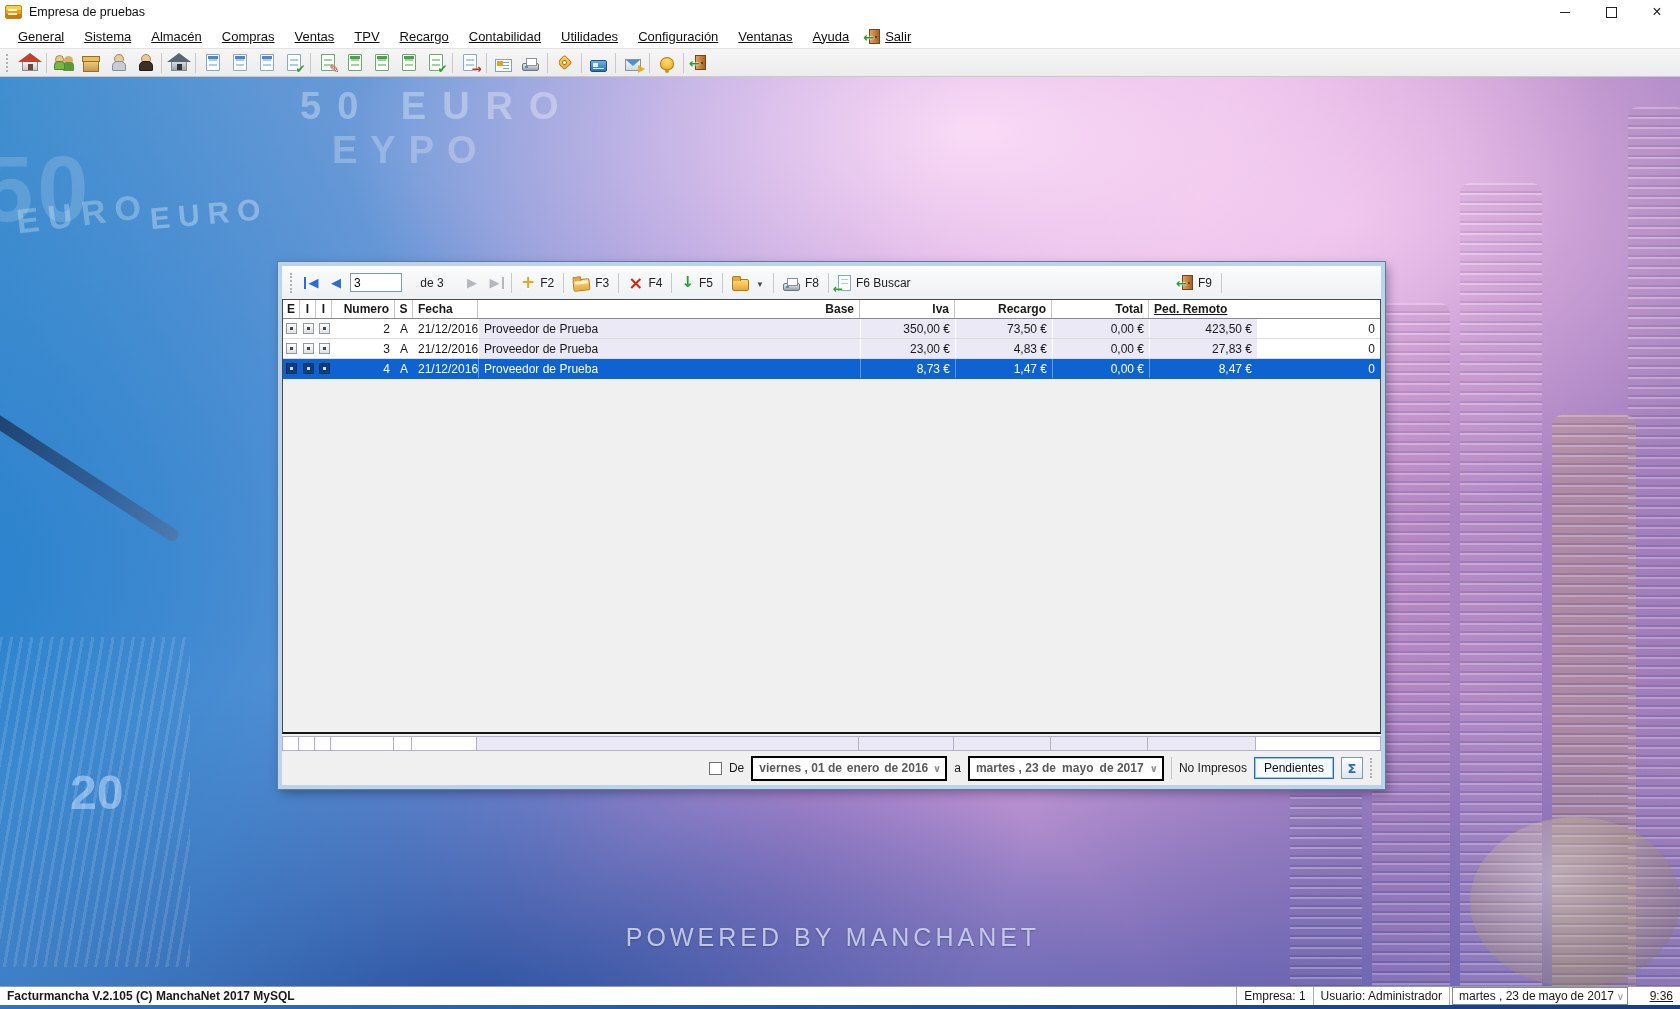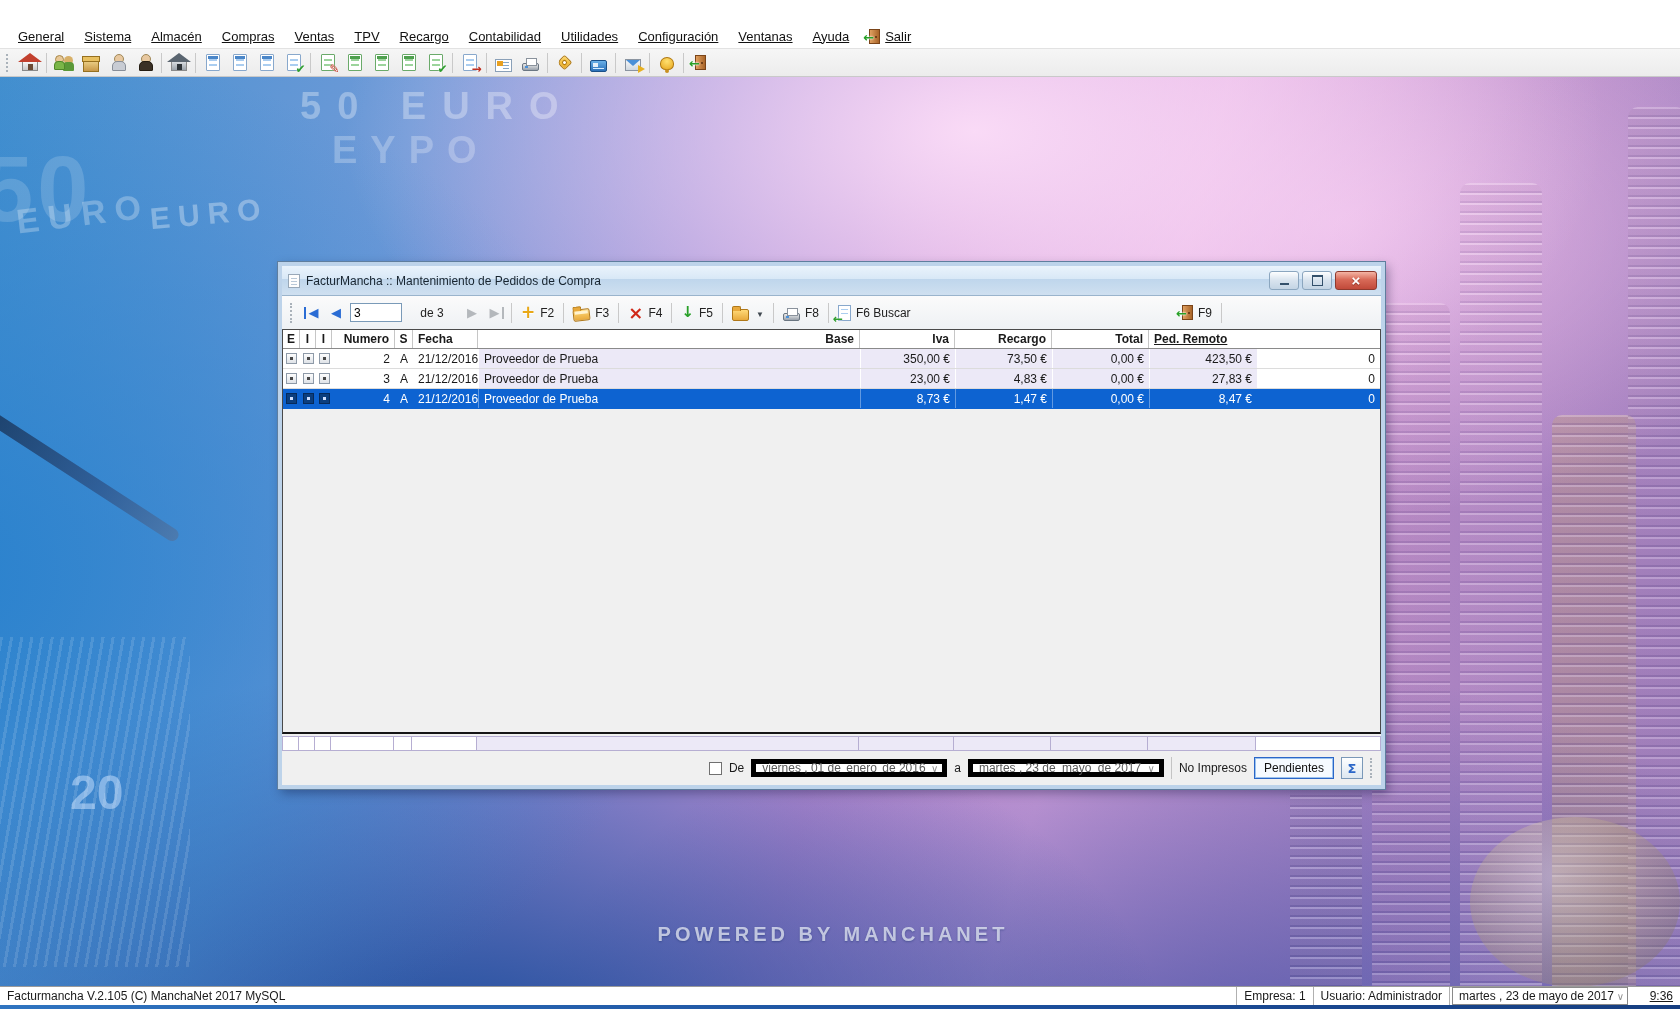--- a/index.html
+++ b/index.html
@@ -100,21 +100,21 @@
   .note-lines { position:absolute; left:0; top:560px; width:190px; height:330px; background:repeating-linear-gradient(100deg,rgba(255,255,255,0.12) 0 3px,transparent 3px 10px); }
   .pen { position:absolute; left:-34px; top:392px; width:230px; height:13px; transform:rotate(33deg); background:linear-gradient(90deg,#101c36,#2c4a7c 60%,#53739e); border-radius:7px; opacity:.65; }
   .coin-stack { position:absolute; bottom:0; border-radius:10px 10px 0 0; opacity:.55; }
   .cs1 { left:1290px; width:72px; top:460px; background:repeating-linear-gradient(180deg,rgba(235,225,245,0.6) 0 2px,rgba(140,120,170,0.5) 2px 8px,rgba(70,60,110,0.4) 8px 10px); }
   .cs2 { left:1372px; width:78px; top:226px; background:repeating-linear-gradient(180deg,rgba(250,225,245,0.6) 0 2px,rgba(190,140,190,0.5) 2px 8px,rgba(110,70,130,0.4) 8px 10px); }
   .cs3 { left:1460px; width:82px; top:106px; background:repeating-linear-gradient(180deg,rgba(252,235,248,0.65) 0 2px,rgba(205,160,205,0.5) 2px 8px,rgba(130,90,150,0.4) 8px 10px); }
   .cs4 { left:1552px; width:84px; top:338px; background:repeating-linear-gradient(180deg,rgba(248,230,190,0.65) 0 2px,rgba(200,165,105,0.55) 2px 8px,rgba(130,100,55,0.45) 8px 10px); }
   .cs5 { left:1628px; width:58px; top:30px; background:repeating-linear-gradient(180deg,rgba(245,228,245,0.6) 0 2px,rgba(175,140,185,0.5) 2px 8px,rgba(100,80,125,0.4) 8px 10px); }
   .big-coin { position:absolute; left:1470px; top:740px; width:210px; height:170px; border-radius:50%; background:radial-gradient(circle at 40% 35%, rgba(240,230,210,0.7), rgba(180,160,120,0.55) 55%, rgba(90,80,60,0.5)); opacity:.6; }
   .watermark { position:absolute; left:0; right:14px; top:846px; text-align:center; color:rgba(225,229,242,0.78); text-shadow:0 1px 2px rgba(30,50,110,0.45); }
-  .wm1 { font-size:20px; letter-spacing:4px; font-weight:bold; }
+  .wm1 { font-size:25px; letter-spacing:4px; font-weight:normal; }
   .wm2 { font-size:21px; letter-spacing:3px; font-weight:bold; margin-top:3px; }
 
   
   .childwin { position:absolute; left:278px; top:185px; width:1107px; height:527px; border:4px solid #bdd3ea; box-shadow:0 0 0 1px #5f7e9e, 3px 4px 10px rgba(0,0,40,0.35); background:#f0f0f0; display:flex; flex-direction:column; }
   .c-titlebar { height:30px; background:linear-gradient(#eaf3fc 0%,#d8e8f6 45%,#bfd6ec 46%,#cfe0f0 100%); border-bottom:1px solid #9ab4cc; display:flex; align-items:center; padding:0 4px 0 6px; flex:0 0 auto; }
   .doc-ico { width:12px; height:14px; background:#fdfdfd; border:1px solid #98a8b8; margin-right:6px; position:relative; }
   .doc-ico::before { content:""; position:absolute; left:2px; right:2px; top:3px; height:7px; background:repeating-linear-gradient(180deg,#b8c8d8 0 1px,transparent 1px 3px); }
   .c-title { font-size:12px; color:#17242f; }
   .c-controls { margin-left:auto; display:flex; gap:3px; }
   .cw-btn { width:30px; height:19px; border:1px solid #8ba6bf; border-radius:3px; background:linear-gradient(#fdfeff,#d8e3ee 50%,#c3d4e4); display:flex; align-items:center; justify-content:center; color:#33506b; }
@@ -168,43 +168,52 @@
 
   
   .footrow { height:17px; padding-top:2px; flex:0 0 auto; background:#f0f0f0; }
   .footrow > div { border:1px solid #b6aed2; border-left:none; background:#fff; }
   .footrow > div:first-child { border-left:1px solid #b6aed2; }
   .footrow .lavf { background:#ece9f7; }
 
   
   .filterbar { height:34px; flex:0 0 auto; background:#f0f0f0; display:flex; align-items:center; justify-content:flex-end; padding-right:6px; gap:7px; font-size:12px; }
   .cbx { width:13px; height:13px; background:#fff; border:1px solid #707070; }
-  .fcombo { display:flex; align-items:center; width:196px; height:18px; border:5px solid #000000; background:#fff; color:#5a5a5a; padding:0 4px 0 6px; }
+  .fcombo { display:flex; align-items:center; width:196px; height:25px; border:2px solid #000000; background:#fff; color:#5a5a5a; padding:0 4px 0 6px;font-weight:bold; }
   .fcombo .p2,.fcombo .p3,.fcombo .chev { margin-left:auto; }
   .chev { color:#909090; font-size:10px; }
   .vsep { width:1px; height:22px; background:#c4c4c4; }
   .btn-pend { height:22px; padding:0 9px; background:#f5faff; border:1px solid #2a66c8; box-shadow:inset 0 0 0 1px #9cc3ee; color:#111; font:12px "Liberation Sans",sans-serif; }
   .btn-sum { width:22px; height:22px; border:1px solid #7a98b8; background:linear-gradient(#fdfeff,#dde7f0); color:#2a66c8; font:bold 13px/1 "DejaVu Sans",sans-serif; display:flex; align-items:center; justify-content:center; }
   .fgrip { width:5px; height:20px; border-left:2px dotted #aab2ba; }
 
   
   .statusbar { position:absolute; left:0; right:0; bottom:0; height:23px; background:#fff; border-top:1px solid #9a9a9a; display:flex; align-items:stretch; }
   .sb-inner { display:flex; flex:1; height:18px; }
   .sb-panel { display:flex; align-items:center; padding:0 7px; border-right:1px solid #b0b0b0; white-space:nowrap; }
-  .sb-left { flex:1; border-right:1px solid #b0b0b0; }
+  .sb-left { flex:1; border-right:1px solid #b0b0b0;font-weight:bold; }
   .sb-date { width:176px; border:1px solid #8a8a8a; margin:0 2px; padding:0 3px 0 6px; display:flex; align-items:center; }
   .sb-date .p2,.sb-date .p3,.sb-date .chev { margin-left:auto; }
   .sb-time { width:50px; justify-content:flex-end; border-right:none;text-decoration:underline; }
   .sb-bluestrip { position:absolute; left:0; right:0; bottom:0; height:4px; background:linear-gradient(90deg,#2f74c0,#1c4f9c 60%,#163e80); }
 </style>
 </head>
 <body>
 
 <div class="screen">
 
+  <div class="titlebar">
+    <span class="app-icon"></span>
+    <span class="title">Empresa de pruebas</span>
+    <div class="win-controls">
+      <div class="wc-btn wc-min"></div>
+      <div class="wc-btn wc-max"></div>
+      <div class="wc-btn wc-close"></div>
+    </div>
+  </div>
 
   <div class="menubar">
     <span class="menu-item">General</span>
     <span class="menu-item">Sistema</span>
     <span class="menu-item">Almacén</span>
     <span class="menu-item">Compras</span>
     <span class="menu-item">Ventas</span>
     <span class="menu-item">TPV</span>
     <span class="menu-item">Recargo</span>
     <span class="menu-item">Contabilidad</span>
@@ -315,29 +324,20 @@
     <span class="coin-stack cs2"></span>
     <span class="coin-stack cs3"></span>
     <span class="coin-stack cs4"></span>
     <span class="coin-stack cs5"></span>
     <span class="big-coin"></span>
     <div class="watermark">
       <div class="wm1">POWERED BY MANCHANET</div>
     </div>
 
     <div class="childwin">
-      <div class="c-titlebar">
-        <span class="doc-ico"></span>
-        <span class="c-title">FacturMancha :: Mantenimiento de Pedidos de Compra</span>
-        <div class="c-controls">
-          <div class="cw-btn cw-min"></div>
-          <div class="cw-btn cw-max"></div>
-          <div class="cw-btn cw-close"></div>
-        </div>
-      </div>
 
       <div class="c-toolbar">
         <span class="grip"></span>
         <div class="nav g-first"></div>
         <div class="nav g-prev"></div>
         <input class="rec-input" value="3" style="">
         <span class="rec-count">de 3</span>
         <div class="nav g-next dis"></div>
         <div class="nav g-last dis"></div>
         <span class="tsep"></span>

